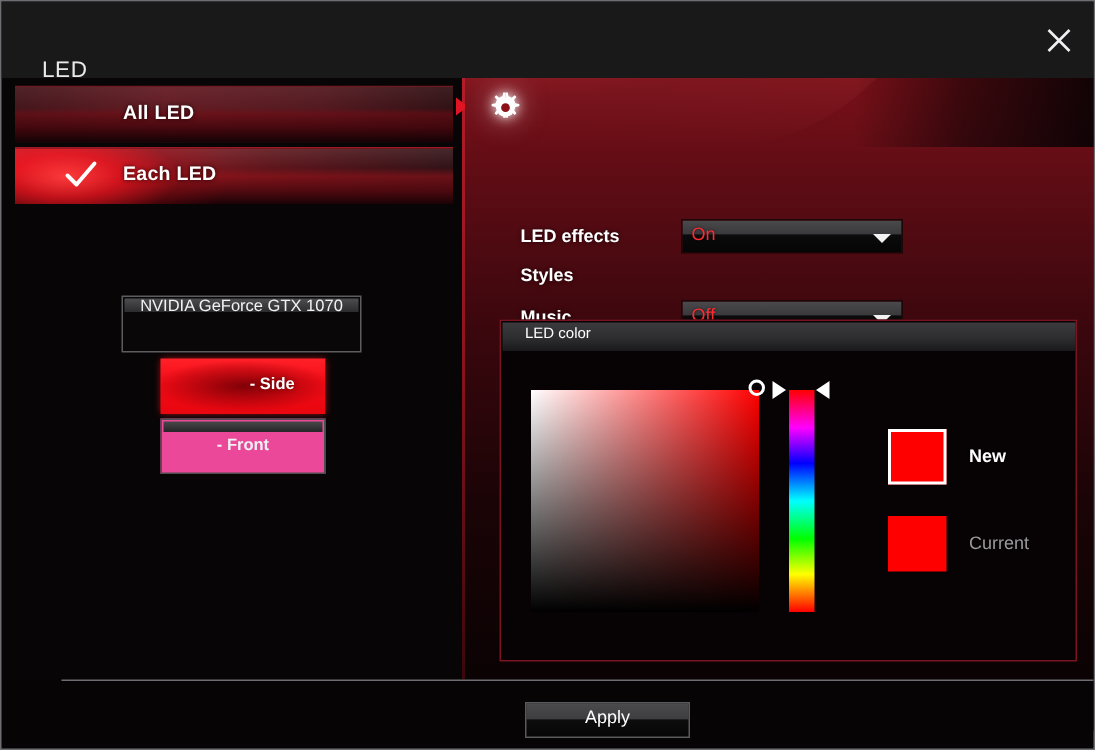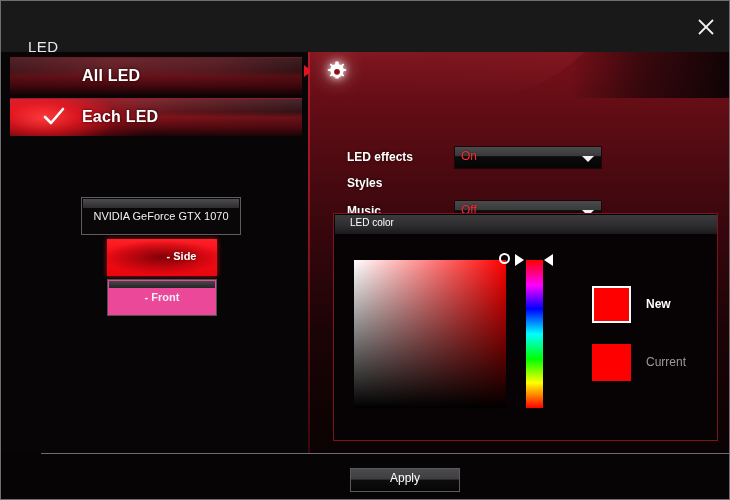--- a/index.html
+++ b/index.html
@@ -108,21 +108,21 @@
          rgba(150,25,32,.60)   50%,
          rgba(80,10,16,.90)    76%,
          rgba(28,3,6,1)        100%),
       linear-gradient(to right, #cf1220 0%, #8d0d18 26%, #55090f 58%, #26050a 100%);
     border-top: 1px solid #a01825;
   }
   .nav-label {
     position: absolute;
     left: 72px;
     top: 10px;
-    font-size: 16px;
+    font-size: 13px;
     font-weight: bold;
     color: #ffffff;
     text-shadow: 0 0 3px rgba(0,0,0,.8);
     letter-spacing: .2px;
   }
   #check-icon {
     position: absolute;
     left: 33px;
     top: 9px;
     width: 22px;
@@ -143,21 +143,21 @@
   }
   #device-button .cap {
     position: absolute;
     left: 1px; right: 1px; top: 1px;
     height: 9px;
     background: linear-gradient(to bottom, #4d4d50 0%, #2c2c2e 100%);
   }
   #device-button .lbl {
     position: absolute;
     left: 0; right: 0;
-    top: 12px;
+    top: 0;
     text-align: center;
     font-size: 11px;
     color: #f2f2f5;
   }
 
   
   #led-side {
     position: absolute;
     left: 105px;
     top: 187px;

